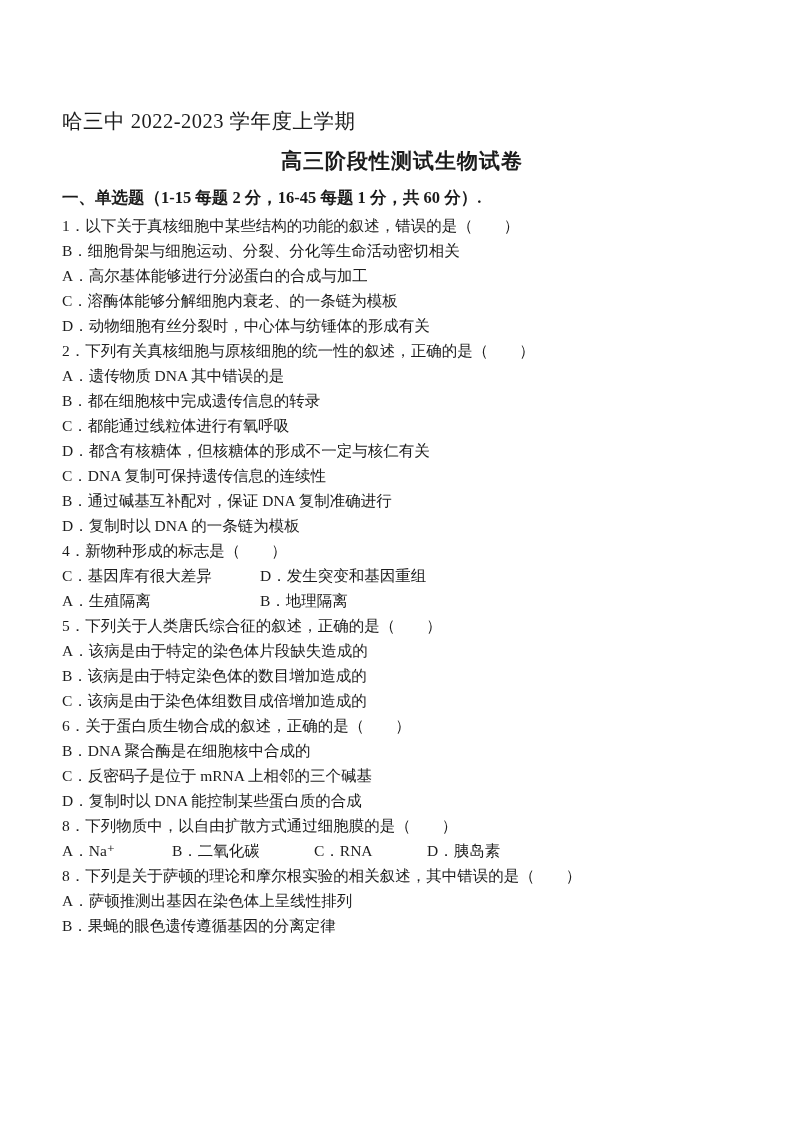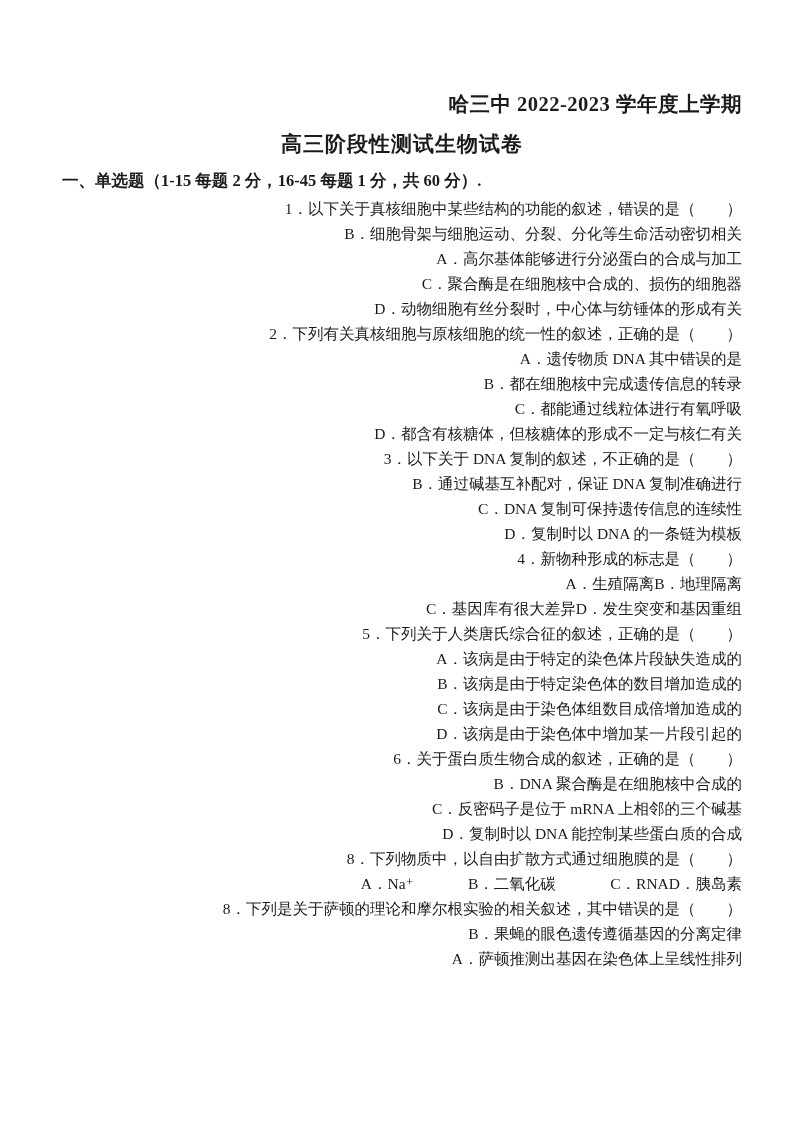--- a/index.html
+++ b/index.html
@@ -11,44 +11,45 @@
     margin: 0 auto;
     background: #ffffff;
     color: #1b1b1b;
     font-family: "Liberation Serif", "DejaVu Serif", serif;
     overflow: hidden;
   }
   .doc {
     padding: 92px 52px 0 62px;
   }
   .title {
-    text-align: right;
-    font-weight: bold;
+    text-align: left;
+    font-weight: normal;
     font-size: 20.5px;
     line-height: 25px;
     letter-spacing: 0.5px;
     white-space: nowrap;
+    margin-top: 17px;
   }
   .subtitle {
     text-align: center;
     font-weight: bold;
     font-size: 21px;
     line-height: 25px;
     letter-spacing: 1px;
     margin-top: 15px;
     white-space: nowrap;
   }
   .section-heading {
     font-weight: bold;
     font-size: 16.5px;
     line-height: 25px;
     margin-top: 11px;
     white-space: nowrap;
   }
-  .body { margin-top: 3px; font-size: 15.5px; text-align: right; }
+  .body { margin-top: 3px; font-size: 15.5px; }
   .line { line-height: 25px; white-space: nowrap; }
   .opt-col { display: inline-block; }
   .w198 { width: 198px; }
   .w110 { width: 110px; }
   .w142 { width: 142px; }
   .w113 { width: 113px; }
 </style>
 </head>
 <body>
 
@@ -58,66 +59,64 @@
     <div class="title">哈三中 2022-2023 学年度上学期</div>
     <div class="subtitle">高三阶段性测试生物试卷</div>
     <div class="section-heading">一、单选题（1-15 每题 2 分，16-45 每题 1 分，共 60 分）.</div>
 
     <div class="body">
 
       <div>
         <div class="line">1．以下关于真核细胞中某些结构的功能的叙述，错误的是（　　）</div>
         <div class="line">B．细胞骨架与细胞运动、分裂、分化等生命活动密切相关</div>
         <div class="line">A．高尔基体能够进行分泌蛋白的合成与加工</div>
-        <div class="line">C．聚合酶是在细胞核中合成的、损伤的细胞器</div>
+        <div class="line">C．溶酶体能够分解细胞内衰老、的一条链为模板</div>
         <div class="line">D．动物细胞有丝分裂时，中心体与纺锤体的形成有关</div>
       </div>
 
       <div>
         <div class="line">2．下列有关真核细胞与原核细胞的统一性的叙述，正确的是（　　）</div>
         <div class="line">A．遗传物质 DNA 其中错误的是</div>
         <div class="line">B．都在细胞核中完成遗传信息的转录</div>
         <div class="line">C．都能通过线粒体进行有氧呼吸</div>
         <div class="line">D．都含有核糖体，但核糖体的形成不一定与核仁有关</div>
       </div>
 
       <div>
-        <div class="line">3．以下关于 DNA 复制的叙述，不正确的是（　　）</div>
+        <div class="line">C．DNA 复制可保持遗传信息的连续性</div>
         <div class="line">B．通过碱基互补配对，保证 DNA 复制准确进行</div>
-        <div class="line">C．DNA 复制可保持遗传信息的连续性</div>
         <div class="line">D．复制时以 DNA 的一条链为模板</div>
       </div>
 
       <div>
         <div class="line">4．新物种形成的标志是（　　）</div>
+        <div class="line"><span class="opt-col w198">C．基因库有很大差异</span><span>D．发生突变和基因重组</span></div>
         <div class="line"><span class="opt-col w198">A．生殖隔离</span><span>B．地理隔离</span></div>
-        <div class="line"><span class="opt-col w198">C．基因库有很大差异</span><span>D．发生突变和基因重组</span></div>
       </div>
 
       <div>
         <div class="line">5．下列关于人类唐氏综合征的叙述，正确的是（　　）</div>
         <div class="line">A．该病是由于特定的染色体片段缺失造成的</div>
         <div class="line">B．该病是由于特定染色体的数目增加造成的</div>
         <div class="line">C．该病是由于染色体组数目成倍增加造成的</div>
-        <div class="line">D．该病是由于染色体中增加某一片段引起的</div>
       </div>
 
       <div>
         <div class="line">6．关于蛋白质生物合成的叙述，正确的是（　　）</div>
         <div class="line">B．DNA 聚合酶是在细胞核中合成的</div>
         <div class="line">C．反密码子是位于 mRNA 上相邻的三个碱基</div>
         <div class="line">D．复制时以 DNA 能控制某些蛋白质的合成</div>
       </div>
 
       <div>
         <div class="line">8．下列物质中，以自由扩散方式通过细胞膜的是（　　）</div>
         <div class="line"><span class="opt-col w110">A．Na⁺</span><span class="opt-col w142">B．二氧化碳</span><span class="opt-col w113">C．RNA</span><span>D．胰岛素</span></div>
       </div>
 
       <div>
         <div class="line">8．下列是关于萨顿的理论和摩尔根实验的相关叙述，其中错误的是（　　）</div>
+        <div class="line">A．萨顿推测出基因在染色体上呈线性排列</div>
         <div class="line">B．果蝇的眼色遗传遵循基因的分离定律</div>
-        <div class="line">A．萨顿推测出基因在染色体上呈线性排列</div>
       </div>
 
     </div>
   </div>
 </div>
 
 </body></html>

